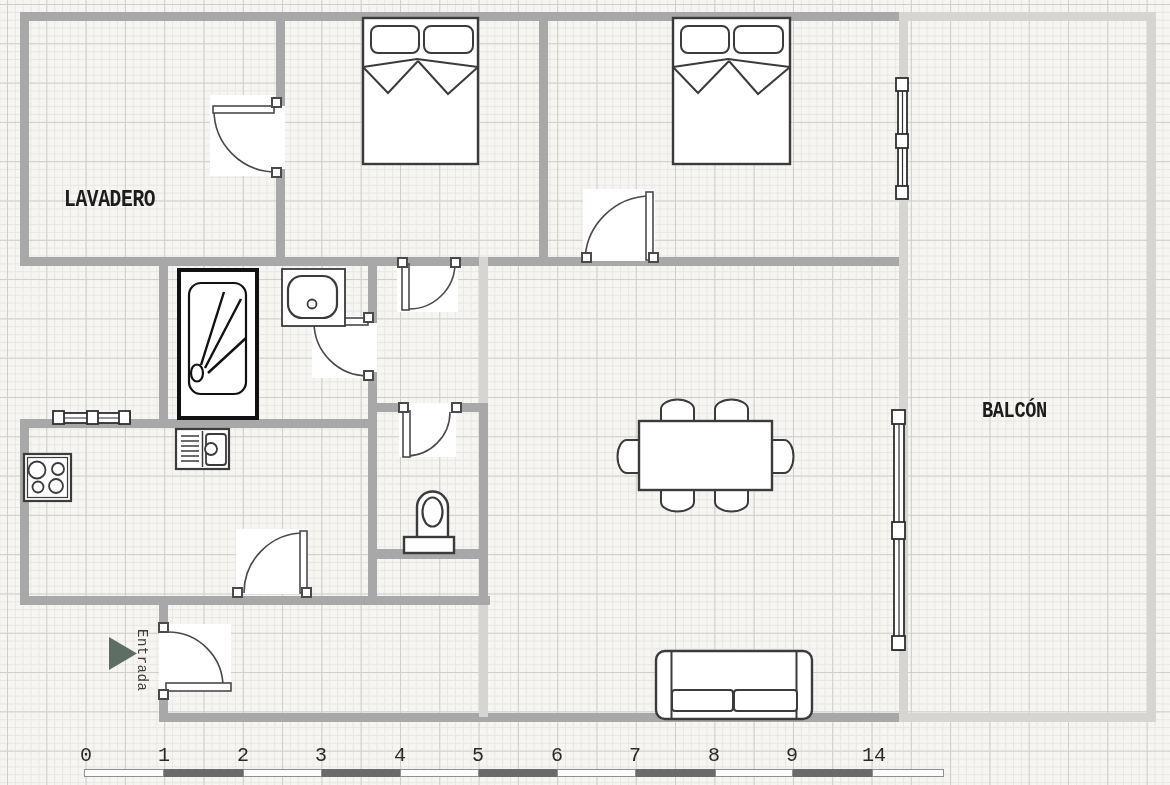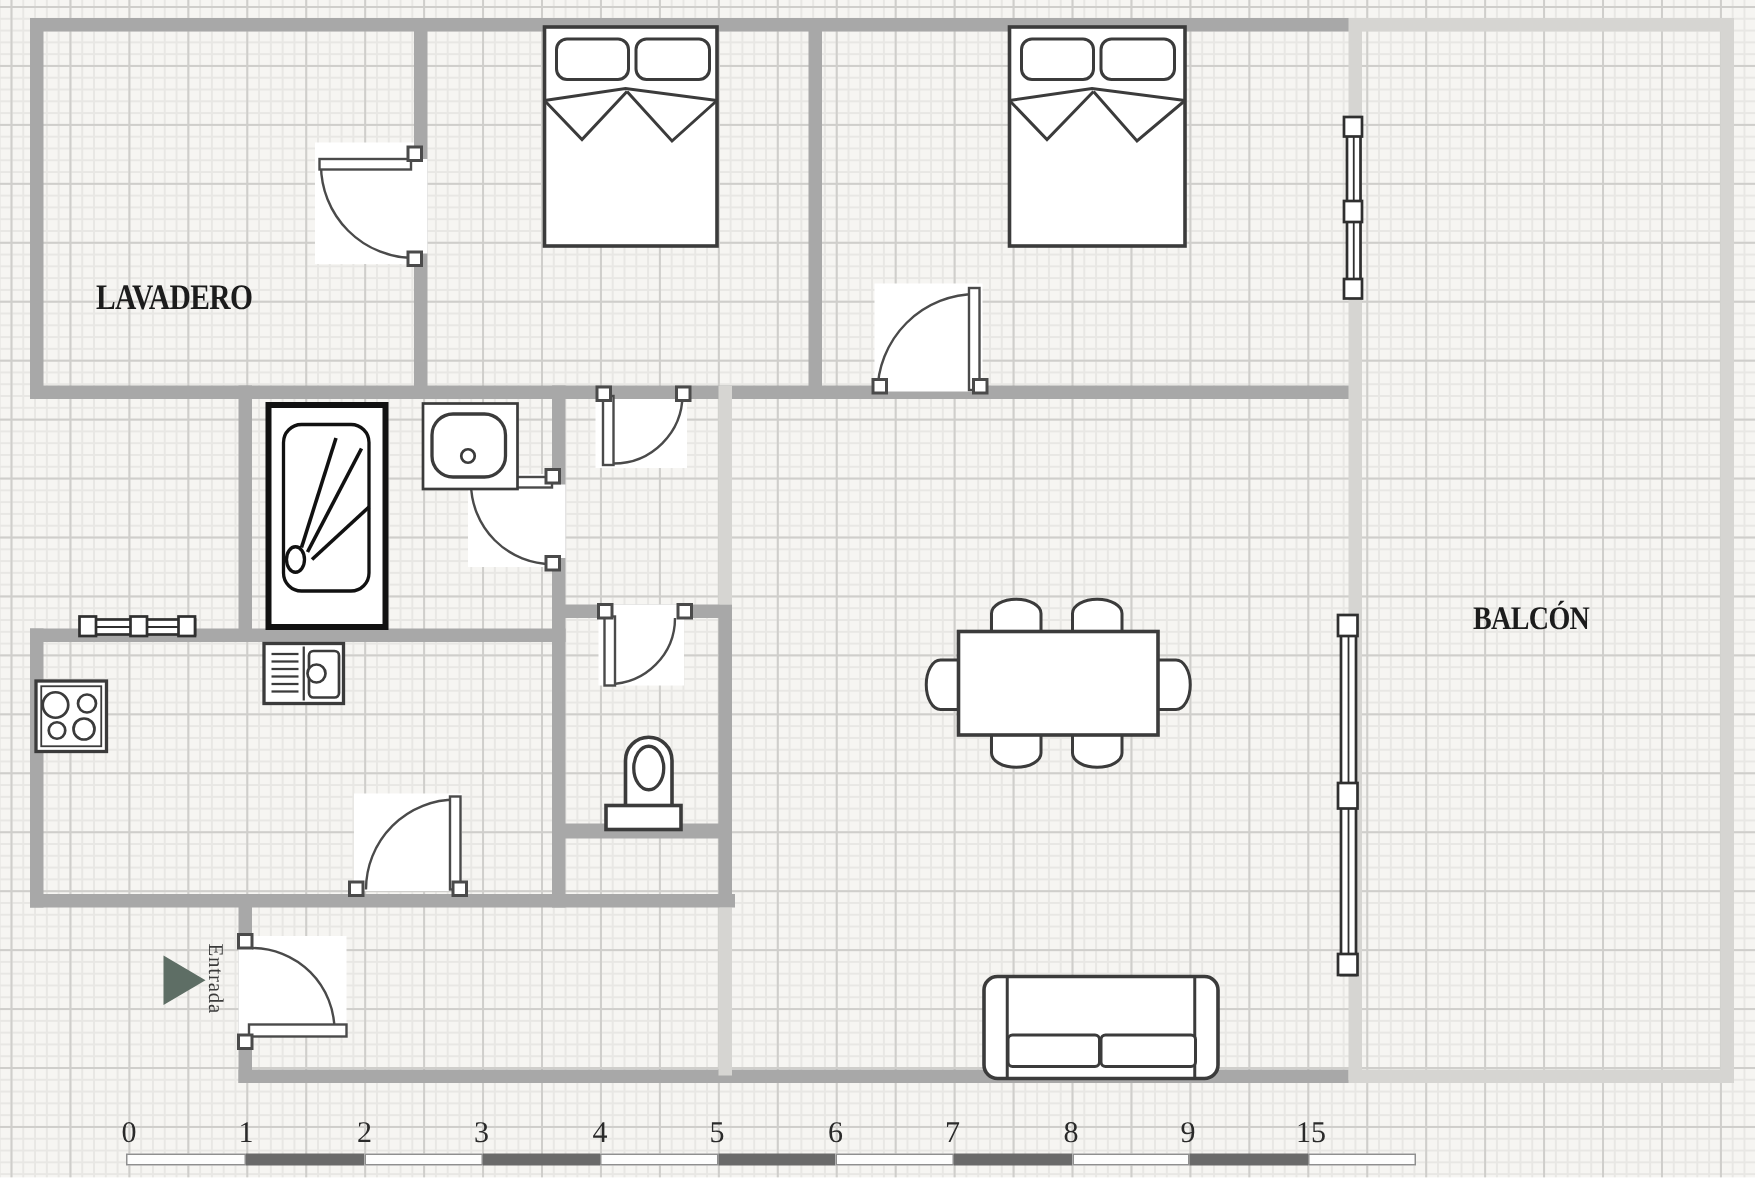--- a/index.html
+++ b/index.html
@@ -6,21 +6,21 @@
   #plan{
     position:relative;width:1170px;height:785px;overflow:hidden;
     background-color:var(--paper,#f6f5f2);
     background-image:
       linear-gradient(to right, var(--grid_major,#cfcecb) 1px, transparent 1px),
       linear-gradient(to bottom, var(--grid_major,#cfcecb) 1px, transparent 1px),
       linear-gradient(to right, var(--grid_minor,#e8e7e4) 1px, transparent 1px),
       linear-gradient(to bottom, var(--grid_minor,#e8e7e4) 1px, transparent 1px);
     background-size:39.3px 39.3px,39.3px 39.3px,7.86px 7.86px,7.86px 7.86px;
     background-position:7px 4px;
-    font-family:Liberation Serif, serif;
+    font-family:Liberation Mono, monospace;
   }
   #plansvg{position:absolute;left:0;top:0;}
   .roomlabel{position:absolute;font-weight:bold;color:var(--text,#1c1c1c);white-space:nowrap;}
   #lbl-lavadero{left:64px;top:186px;font-size:24px;letter-spacing:-0.5px;transform:scaleX(.82);transform-origin:left;}
   #lbl-balcon{left:982px;top:399px;font-size:22px;letter-spacing:-0.5px;transform:scaleX(.85);transform-origin:left;}
   #lbl-entrada{position:absolute;left:134px;top:629px;font-size:14px;color:#3a3a3a;
     writing-mode:vertical-rl;letter-spacing:0.5px;}
   .rnum{position:absolute;top:744px;font-size:20px;color:#2a2a2a;transform:translateX(-50%);}
   #scalebar{position:absolute;left:0;top:769px;height:8px;}
   .seg{position:absolute;top:0;height:8px;box-sizing:border-box;}
@@ -239,21 +239,21 @@
     <span class="rnum" style="left:86px">0</span>
     <span class="rnum" style="left:164px">1</span>
     <span class="rnum" style="left:243px">2</span>
     <span class="rnum" style="left:321px">3</span>
     <span class="rnum" style="left:400px">4</span>
     <span class="rnum" style="left:478px">5</span>
     <span class="rnum" style="left:557px">6</span>
     <span class="rnum" style="left:635px">7</span>
     <span class="rnum" style="left:714px">8</span>
     <span class="rnum" style="left:792px">9</span>
-    <span class="rnum" style="left:874px">15</span>
+    <span class="rnum" style="left:874px">14</span>
   </div>
 
   <div id="scalebar">
     <div class="seg light" style="left:84px;width:80px"></div>
     <div class="seg dark" style="left:164px;width:79px"></div>
     <div class="seg light" style="left:243px;width:79px"></div>
     <div class="seg dark" style="left:322px;width:78px"></div>
     <div class="seg light" style="left:400px;width:79px"></div>
     <div class="seg dark" style="left:479px;width:78px"></div>
     <div class="seg light" style="left:557px;width:79px"></div>

